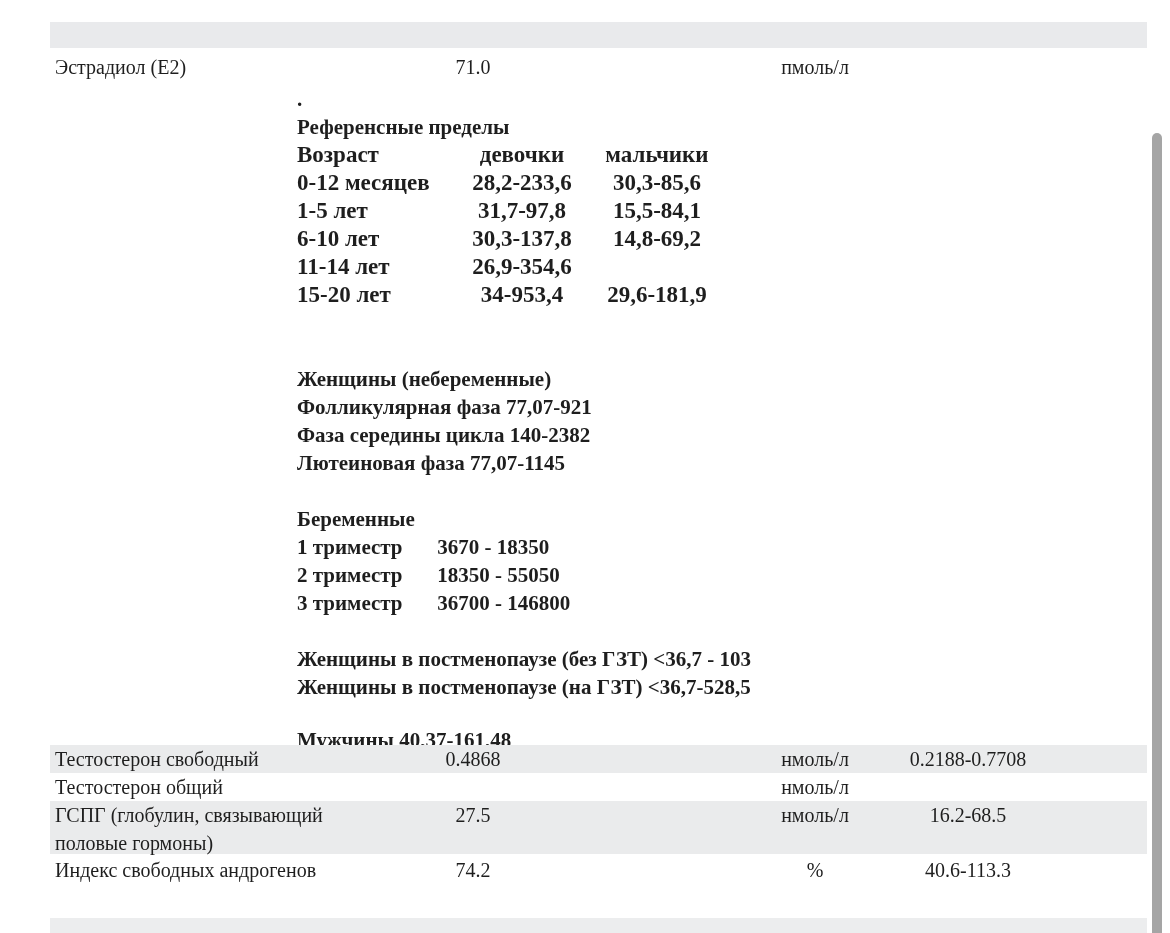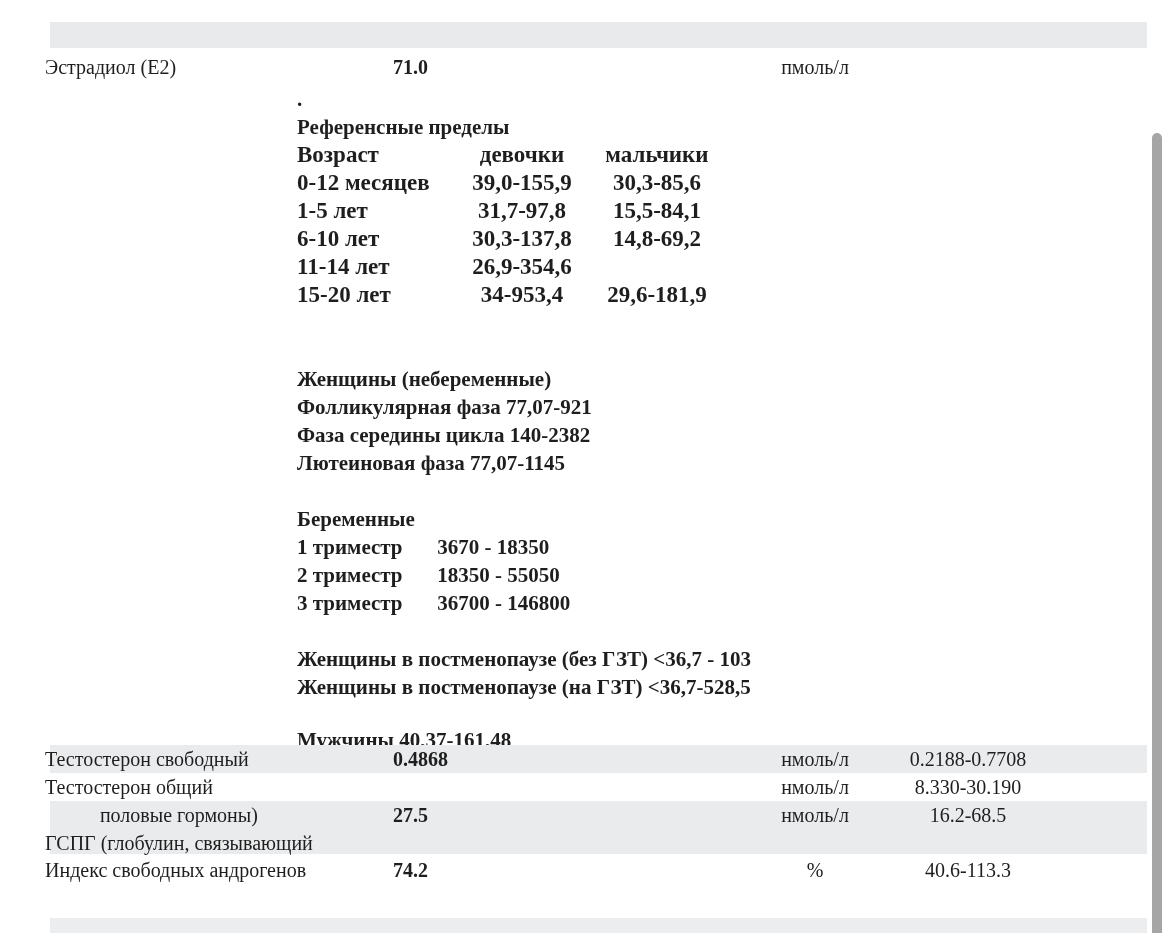--- a/index.html
+++ b/index.html
@@ -10,23 +10,23 @@
     font-size:20px;
   }
   .abs{position:absolute;}
   .band{position:absolute;left:50px;width:1097px;background:#e9eaec;}
   .top-band{top:22px;height:26px;}
   .bottom-band{top:918px;height:15px;background:#ecedee;}
 
   
   .res-row{position:absolute;left:0;width:1150px;line-height:28px;}
   .res-band-bg{position:absolute;left:50px;width:1097px;background:#eaebec;z-index:0;}
-  .col-name{position:absolute;left:45px;top:0;text-align:center;}
+  .col-name{position:absolute;left:55px;top:0;}
   .col-name div{line-height:28px;}
-  .col-value{position:absolute;left:393px;width:160px;font-weight:bold;}
+  .col-value{position:absolute;left:393px;width:160px;text-align:center;font-weight:normal;}
   .col-unit{position:absolute;left:745px;width:140px;text-align:center;}
   .col-range{position:absolute;left:880px;width:176px;text-align:center;}
 
   
   .ref{font-weight:bold;font-size:21px;line-height:28px;}
   .age-row{position:absolute;left:0;width:1150px;height:28px;line-height:28px;font-weight:bold;font-size:23px;}
   .age-c1{position:absolute;left:297px;}
   .age-c2{position:absolute;left:447px;width:150px;text-align:center;}
   .age-c3{position:absolute;left:577px;width:160px;text-align:center;}
   .preg-label{display:inline-block;width:135px;}
@@ -54,21 +54,21 @@
     <div>Референсные пределы</div>
   </div>
 
   <div class="age-row" style="top:141px">
     <span class="age-c1">Возраст</span>
     <span class="age-c2">девочки</span>
     <span class="age-c3">мальчики</span>
   </div>
   <div class="age-row" style="top:169px">
     <span class="age-c1">0-12 месяцев</span>
-    <span class="age-c2">39,0-155,9</span>
+    <span class="age-c2">28,2-233,6</span>
     <span class="age-c3">30,3-85,6</span>
   </div>
   <div class="age-row" style="top:197px">
     <span class="age-c1">1-5 лет</span>
     <span class="age-c2">31,7-97,8</span>
     <span class="age-c3">15,5-84,1</span>
   </div>
   <div class="age-row" style="top:225px">
     <span class="age-c1">6-10 лет</span>
     <span class="age-c2">30,3-137,8</span>
@@ -118,28 +118,27 @@
   <div class="res-row" style="top:745px;height:24px">
     <span class="col-name">Тестостерон свободный</span>
     <span class="col-value">0.4868</span>
     <span class="col-unit">нмоль/л</span>
     <span class="col-range">0.2188-0.7708</span>
   </div>
 
   <div class="res-row" style="top:773px;height:44px">
     <span class="col-name">Тестостерон общий</span>
     <span class="col-unit">нмоль/л</span>
-    <span class="col-range">8.330-30.190</span>
   </div>
 
   <div class="res-band-bg" style="top:801px;height:53px"></div>
   <div class="res-row" style="top:801px;height:53px">
     <span class="col-name">
+      <div>ГСПГ (глобулин, связывающий</div>
       <div>половые гормоны)</div>
-      <div>ГСПГ (глобулин, связывающий</div>
     </span>
     <span class="col-value">27.5</span>
     <span class="col-unit">нмоль/л</span>
     <span class="col-range">16.2-68.5</span>
   </div>
 
   <div class="res-row" style="top:856px;height:28px">
     <span class="col-name">Индекс свободных андрогенов</span>
     <span class="col-value">74.2</span>
     <span class="col-unit">%</span>

